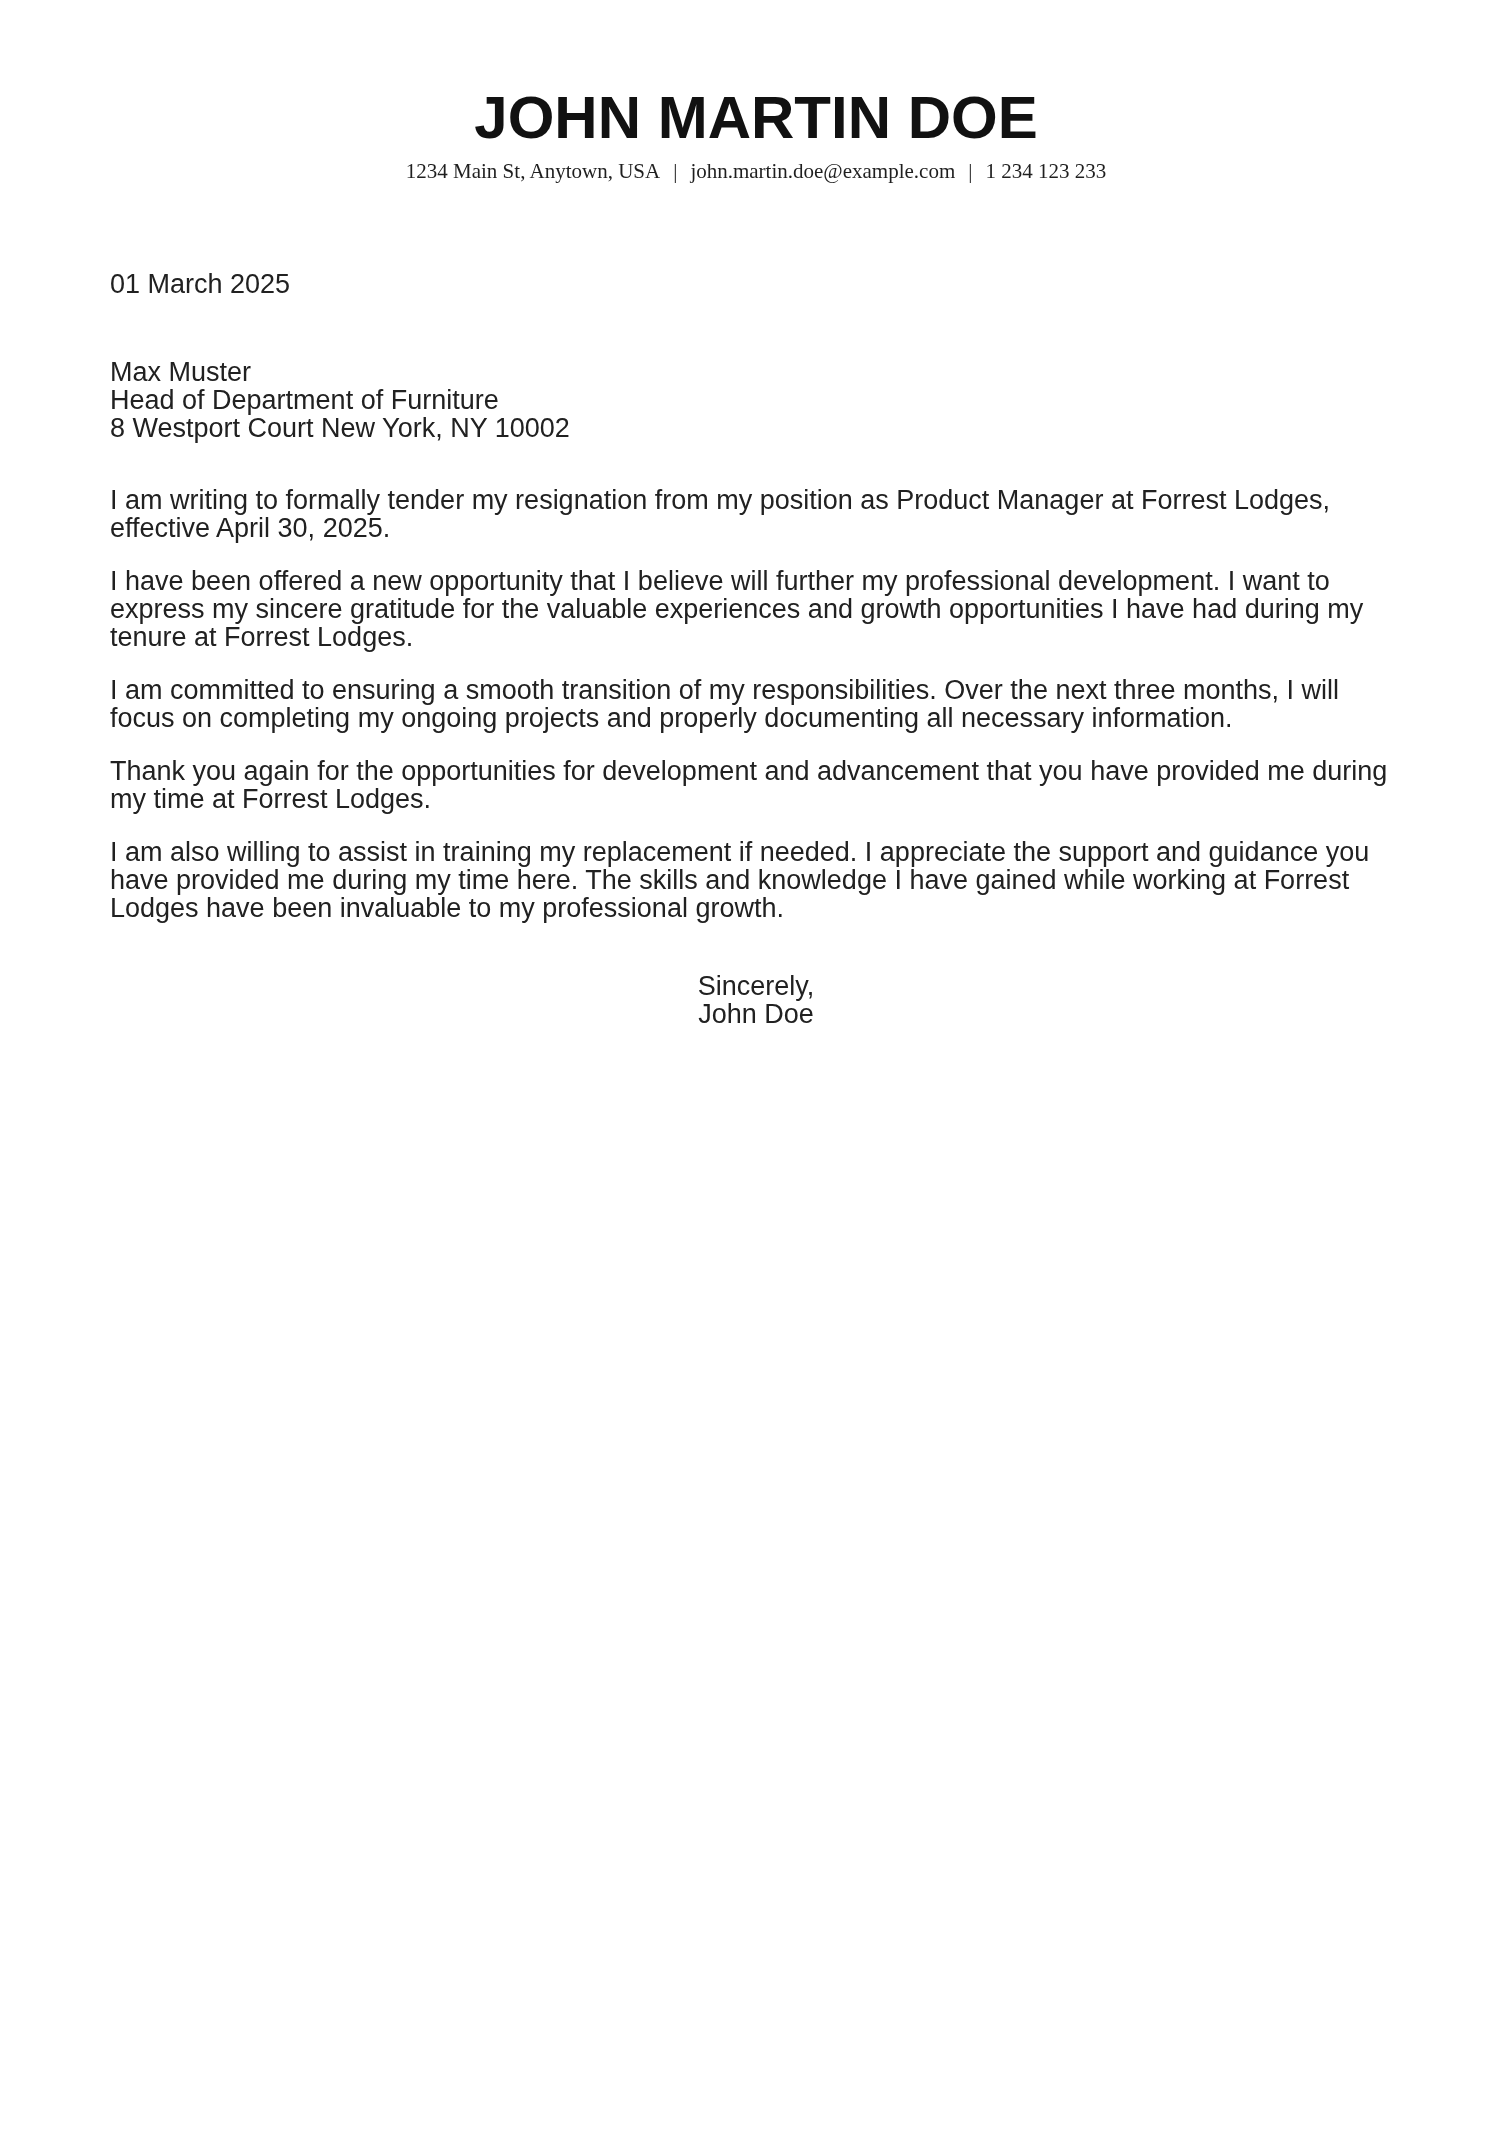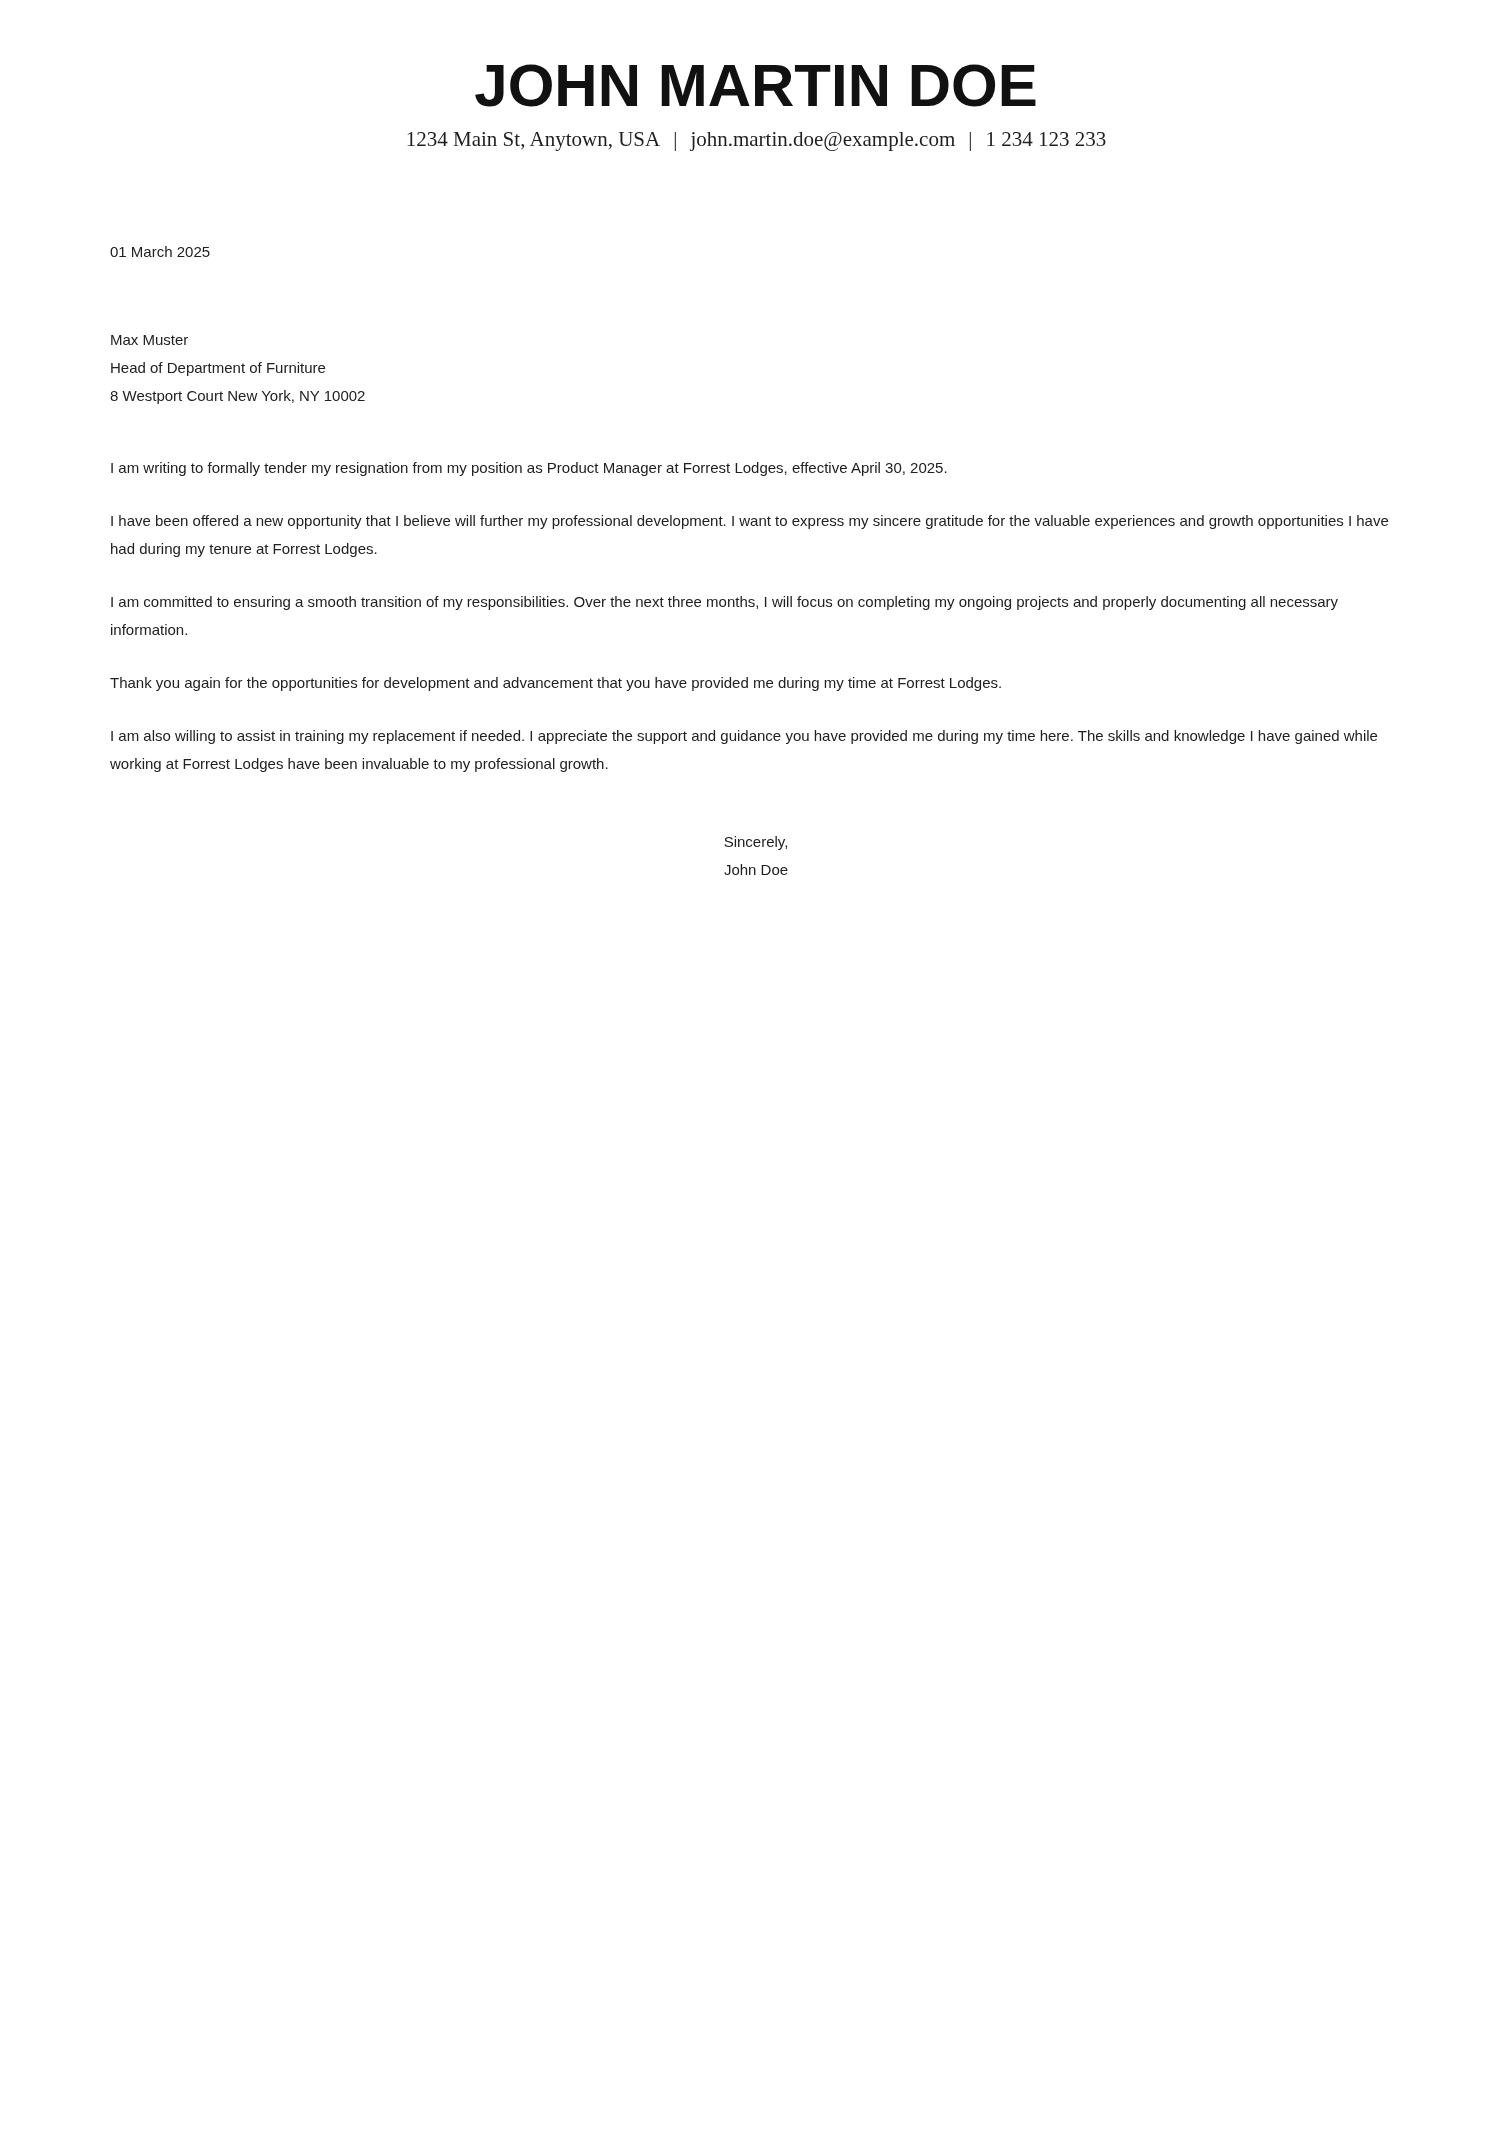--- a/index.html
+++ b/index.html
@@ -15,21 +15,21 @@
     -webkit-font-smoothing: antialiased;
   }
   .page {
     position: relative;
     width: 1512px;
     height: 2142px;
     background: #ffffff;
     overflow: hidden;
   }
   .letter-header {
-    padding-top: 56px;
+    padding-top: 88px;
     text-align: center;
   }
   .name-heading {
     margin: 0;
     font-size: 60px;
     line-height: 1;
     font-weight: 700;
     letter-spacing: 0px;
     color: #111111;
   }
@@ -43,21 +43,21 @@
     align-items: baseline;
     gap: 13px;
     white-space: nowrap;
     font-family: Liberation Serif, serif;
   }
   .contact-sep {
     color: #2a2a2a;
   }
   .letter-content {
     padding: 0 110px;
-    font-size: 15px;
+    font-size: 27px;
     line-height: 28px;
     color: #212121;
   }
   .date-line {
     margin-top: 85px;
   }
   .recipient-block {
     margin-top: 60px;
   }
   .recipient-block div {

